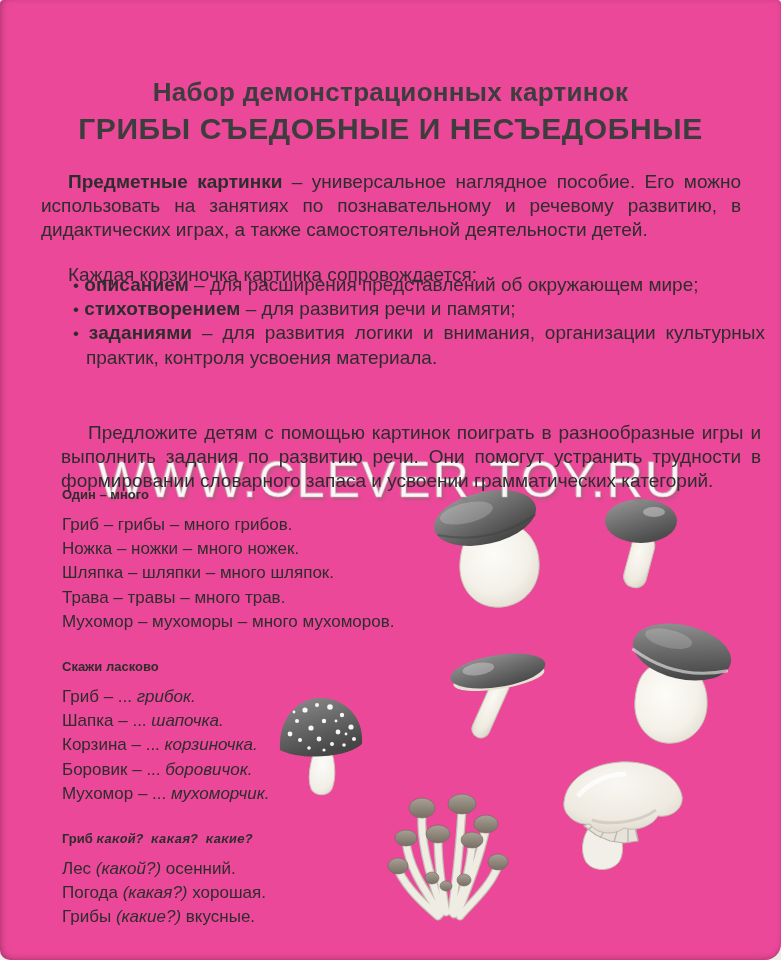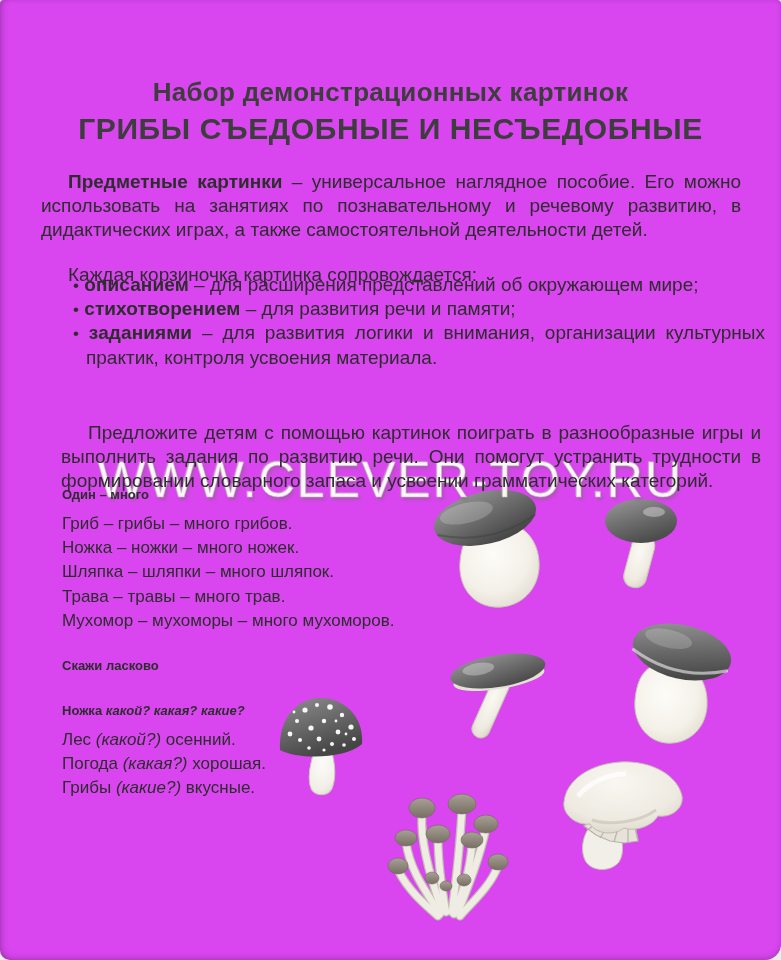--- a/index.html
+++ b/index.html
@@ -1,17 +1,17 @@
 <!DOCTYPE html>
 <html lang="ru"><head>
 <meta charset="utf-8">
 <style>
   html,body{margin:0;padding:0;background:#ededea;}
   .page{
-    position:relative;width:781px;height:960px;background:#d946ef;overflow:hidden;
+    position:relative;width:781px;height:960px;background:#ec4899;overflow:hidden;
     font-family:"Liberation Sans","DejaVu Sans",sans-serif;
     border-radius:4px 4px 16px 10px;
     box-shadow:inset 5px 0 9px -5px rgba(0,0,0,.30),
                inset -3px 0 7px -5px rgba(0,0,0,.16),
                inset 0 -5px 9px -5px rgba(0,0,0,.24),
                inset 0 3px 6px -5px rgba(0,0,0,.10);
   }
   .title{position:absolute;top:53px;left:0;right:0;text-align:center;z-index:6;
          font-weight:bold;color:#3d3d3d;}
   .title .l1{font-size:26px;line-height:36px;letter-spacing:.3px;display:block;}
@@ -26,21 +26,21 @@
   .dot{font-size:17px;}
   #para2{top:402px;text-indent:27px;margin-left:20px;}
   .watermark{position:absolute;top:451px;left:50%;transform:translateX(-50%);z-index:4;
     font-size:50px;font-weight:normal;letter-spacing:2px;white-space:nowrap;
     color:rgba(255,255,255,.93);
     -webkit-text-stroke:1px rgba(192,187,178,.55);
     text-shadow:2px 3px 3px rgba(112,107,100,.38),-1px -1px 1px rgba(205,200,192,.45);}
   .sections{position:absolute;left:62px;top:483px;width:402px;z-index:6;color:#2d2d2d;}
   .sections section{margin-bottom:21px;}
   .sections h3{margin:0;font-size:13px;line-height:24px;font-weight:bold;color:#2d2d2d;}
-  .sections h3 .it{font-style:italic;}
+  .sections h3 .it{font-style:italic;font-family:Liberation Mono, monospace;}
   .lines{margin-top:5px;}
   .xline{font-size:17px;line-height:24.2px;}
   .xline i{font-style:italic;}
   .shroom{position:absolute;z-index:2;}
 </style>
 </head>
 <body>
 
 <div class="page">
 
@@ -260,23 +260,30 @@
       <div class="lines">
           <div class="xline">Гриб – грибы – много грибов.</div>
           <div class="xline">Ножка – ножки – много ножек.</div>
           <div class="xline">Шляпка – шляпки – много шляпок.</div>
           <div class="xline">Трава – травы – много трав.</div>
           <div class="xline">Мухомор – мухоморы – много мухоморов.</div>
         </div>
     </section>
     <section>
       <h3><span>Скажи ласково</span><span class="it"></span></h3>
+      <div class="lines">
+          <div class="xline">Гриб – ... <i>грибок.</i></div>
+          <div class="xline">Шапка – ... <i>шапочка.</i></div>
+          <div class="xline">Корзина – ... <i>корзиночка.</i></div>
+          <div class="xline">Боровик – ... <i>боровичок.</i></div>
+          <div class="xline">Мухомор – ... <i>мухоморчик.</i></div>
+        </div>
     </section>
     <section>
-      <h3><span>Ножка </span><span class="it">какой? какая? какие?</span></h3>
+      <h3><span>Гриб </span><span class="it">какой? какая? какие?</span></h3>
       <div class="lines">
           <div class="xline">Лес <i>(какой?)</i> осенний.</div>
           <div class="xline">Погода <i>(какая?)</i> хорошая.</div>
           <div class="xline">Грибы <i>(какие?)</i> вкусные.</div>
         </div>
     </section>
   </div>
 
 </div>
 

